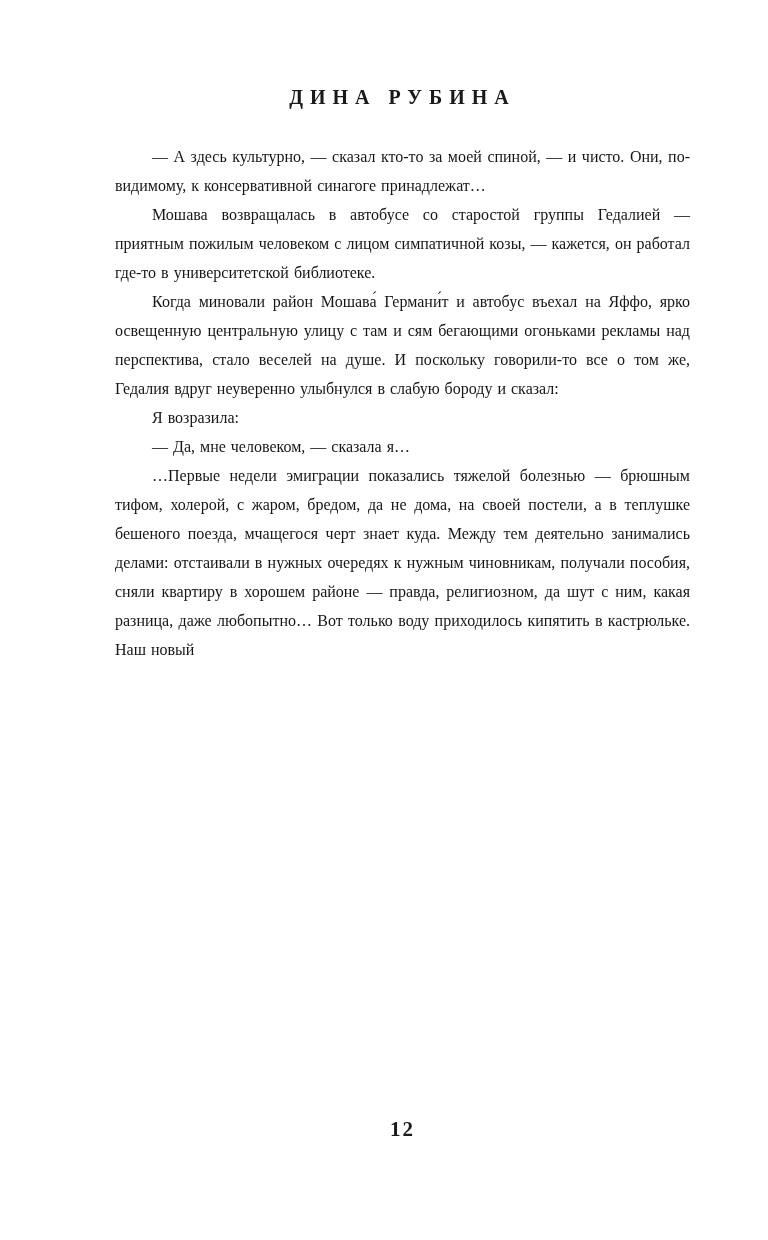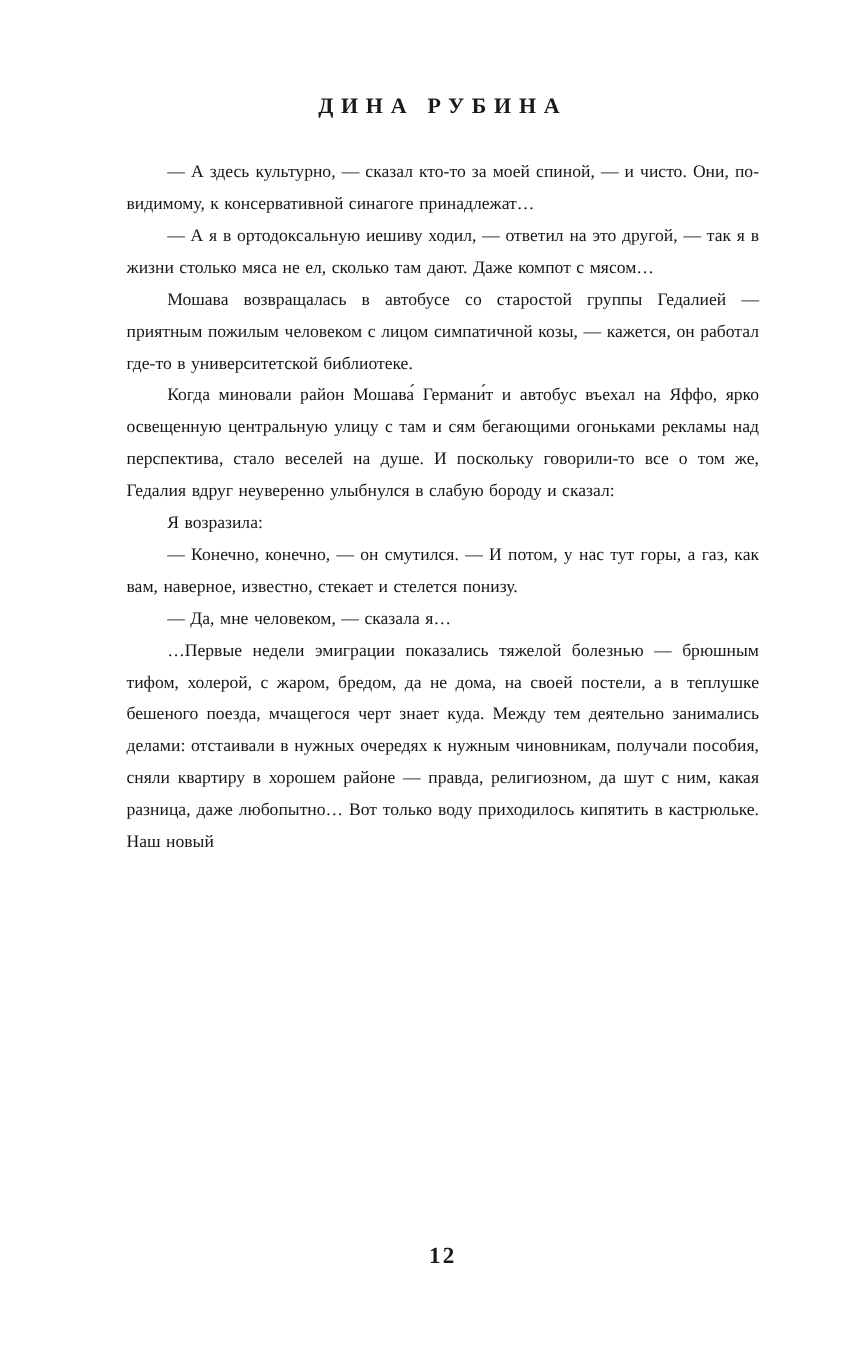--- a/index.html
+++ b/index.html
@@ -37,39 +37,37 @@
       text-align: justify;
       text-indent: 37px;
       font-size: 16px;
       line-height: 29px;
       word-spacing: 1px;
     }
     .folio {
       position: absolute;
       left: 115px;
       right: 78px;
-      bottom: 86px;
+      bottom: 98px;
       text-align: center;
       font-size: 21px;
       font-weight: bold;
       letter-spacing: 2px;
       color: #1a1a1a;
     }
   </style>
 </head>
 <body>
 
 <div class="page">
   <div class="running-head">ДИНА РУБИНА</div>
 
   <div class="body-text">
       <p>— А здесь культурно, — сказал кто-то за моей спиной, — и чисто. Они, по-видимому, к консервативной синагоге принадлежат…</p>
-      <p>— А я в ортодоксальную иешиву ходил, — ответил на это другой, — так я в жизни столько мяса не ел, сколько там дают. Даже компот с мясом…</p>
       <p>Мошава возвращалась в автобусе со старостой группы Гедалией — приятным пожилым человеком с лицом симпатичной козы, — кажется, он работал где-то в университетской библиотеке.</p>
       <p>Когда миновали район Мошава́ Германи́т и автобус въехал на Яффо, ярко освещенную центральную улицу с там и сям бегающими огоньками рекламы над перспектива, стало веселей на душе. И поскольку говорили-то все о том же, Гедалия вдруг неуверенно улыбнулся в слабую бороду и сказал:</p>
       <p>Я возразила:</p>
-      <p>— Конечно, конечно, — он смутился. — И потом, у нас тут горы, а газ, как вам, наверное, известно, стекает и стелется понизу.</p>
       <p>— Да, мне человеком, — сказала я…</p>
       <p>…Первые недели эмиграции показались тяжелой болезнью — брюшным тифом, холерой, с жаром, бредом, да не дома, на своей постели, а в теплушке бешеного поезда, мчащегося черт знает куда. Между тем деятельно занимались делами: отстаивали в нужных очередях к нужным чиновникам, получали пособия, сняли квартиру в хорошем районе — правда, религиозном, да шут с ним, какая разница, даже любопытно… Вот только воду приходилось кипятить в кастрюльке. Наш новый</p>
     </div>
 
   <div class="folio">12</div>
 </div>
 
 </body></html>

